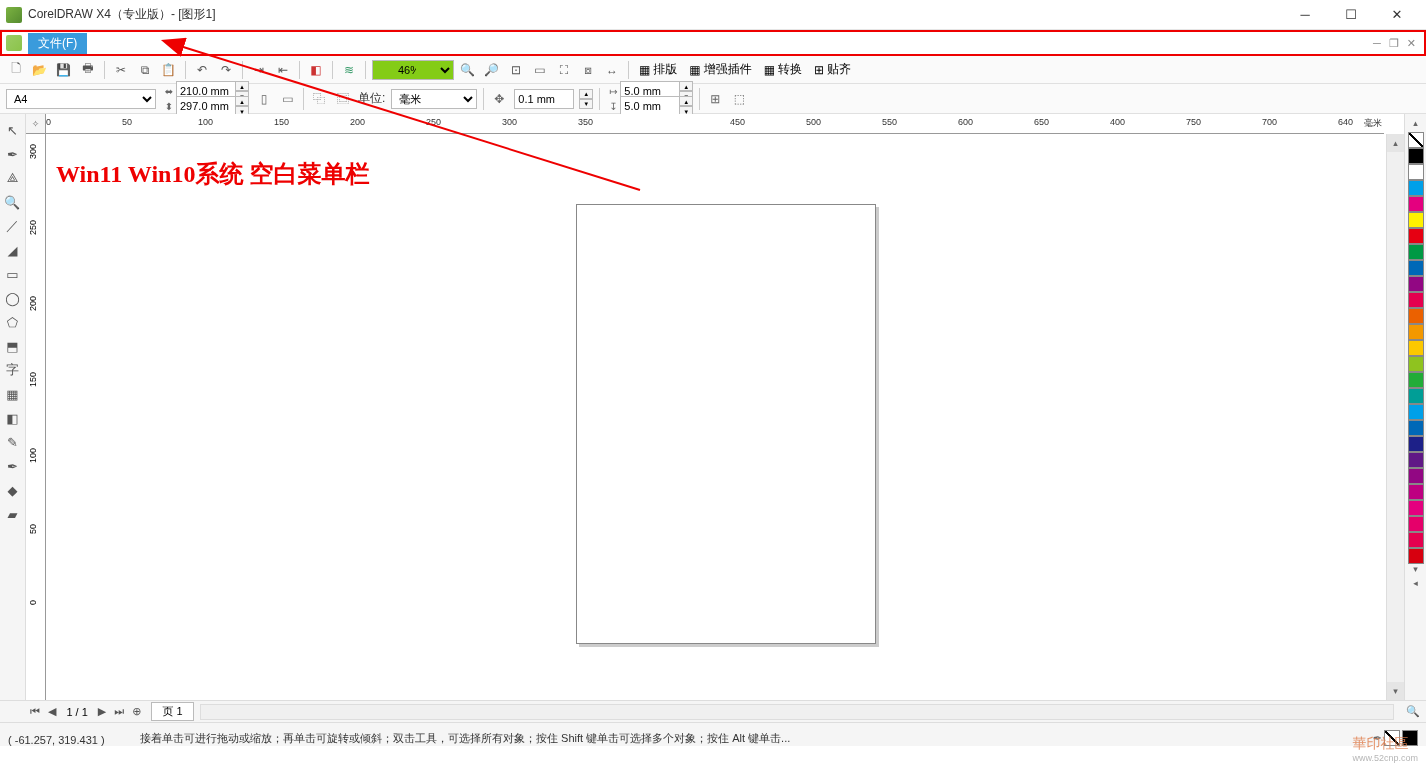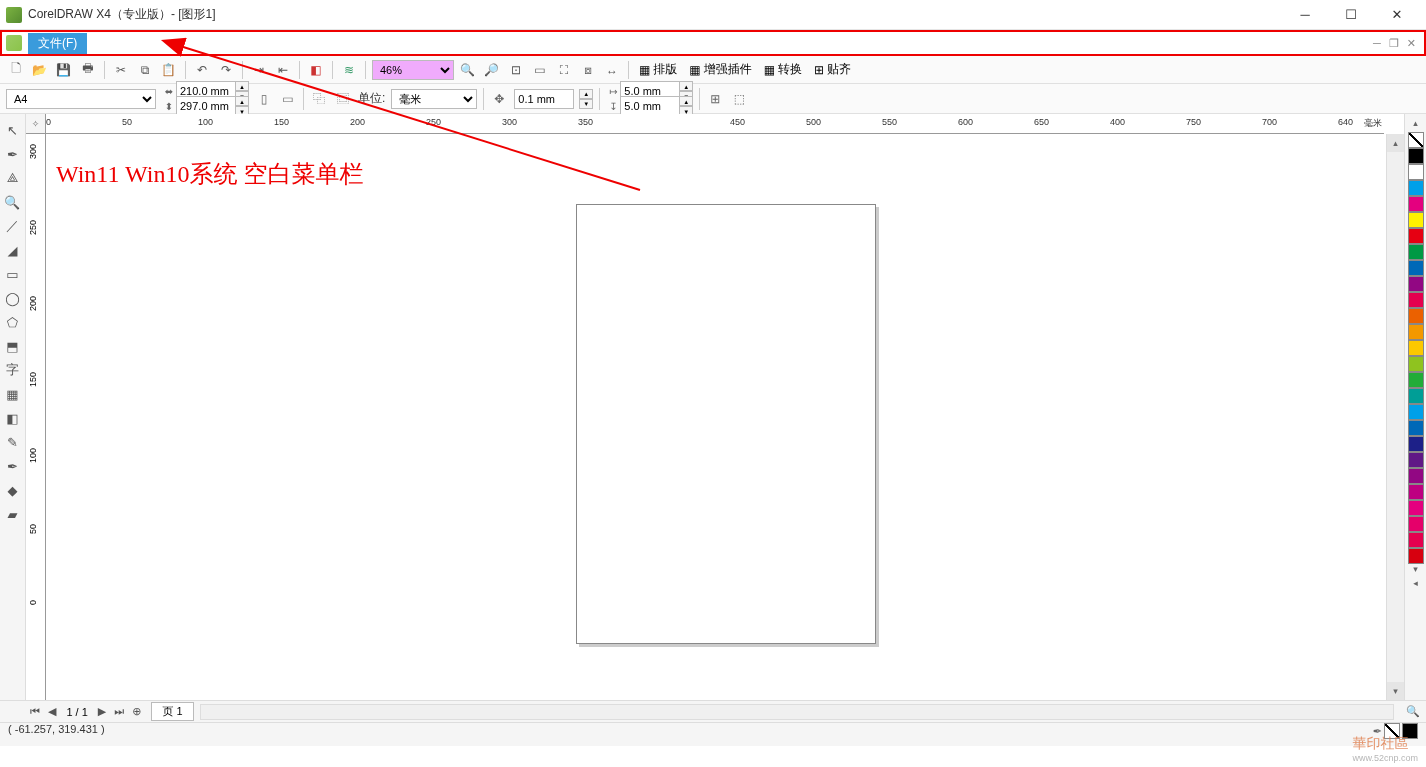--- a/index.html
+++ b/index.html
@@ -7,25 +7,25 @@
 .titlebar{height:30px;background:#fff;display:flex;align-items:center;padding:0 6px;border-bottom:1px solid #e5e5e5}
 .titlebar .appicon{width:16px;height:16px;background:linear-gradient(135deg,#7cb342,#558b2f);border-radius:2px;margin-right:6px}
 .titlebar .title{color:#333;font-size:12px}
 .titlebar .winctrls{margin-left:auto;display:flex}
 .titlebar .winctrls div{width:46px;height:30px;display:flex;align-items:center;justify-content:center;cursor:pointer;font-size:13px;color:#333}
 .menubar-wrap{height:26px;border:2px solid #e00;position:relative;display:flex;align-items:center;padding-left:4px;background:#fff}
 .menubar-wrap .docicon{width:16px;height:16px;background:linear-gradient(135deg,#9ccc65,#8bc34a);border-radius:2px;margin-right:6px}
 .menubar-wrap .file-menu{background:#3a9bdc;color:#fff;padding:2px 10px;font-size:12px}
 .menubar-wrap .mdi-ctrl{margin-left:auto;display:flex;gap:8px;padding-right:8px;color:#888;font-size:11px}
 .arrow-svg{position:absolute;left:0;top:0;pointer-events:none;z-index:50}
-.annotation{position:absolute;left:56px;top:158px;color:#e00;font-size:24px;font-weight:400;z-index:40;font-family:"Microsoft YaHei"}
+.annotation{position:absolute;left:56px;top:158px;color:#e00;font-size:24px;font-weight:700;z-index:40;font-family:"Microsoft YaHei"}
 .toolbar{height:28px;display:flex;align-items:center;padding:2px 6px;gap:4px;border-bottom:1px solid #e0e0e0;background:#fafafa}
 .toolbar .ico{width:20px;height:20px;display:flex;align-items:center;justify-content:center;cursor:pointer;color:#555;border-radius:2px}
 .toolbar .sep{width:1px;height:18px;background:#ccc;margin:0 2px}
-.toolbar select,.toolbar input{height:20px;font-size:11px;border:1px solid #bbb;background:#f0abfc;padding:0 3px}
+.toolbar select,.toolbar input{height:20px;font-size:11px;border:1px solid #bbb;background:#84cc16;padding:0 21px}
 .toolbar .txtbtn{display:flex;align-items:center;gap:3px;padding:0 4px;cursor:pointer;height:20px;font-size:12px}
 .proprow{height:30px;display:flex;align-items:center;padding:2px 6px;gap:6px;border-bottom:1px solid #e0e0e0;background:#fafafa}
 .proprow .ico{width:18px;height:18px;display:flex;align-items:center;justify-content:center;color:#666}
 .proprow select,.proprow input{height:20px;font-size:11px;border:1px solid #bbb;background:#fff;padding:0 3px}
 .proprow input{width:60px}
 .proprow .spinner{display:flex;flex-direction:column;margin-left:-1px}
 .proprow .spinner div{width:14px;height:10px;border:1px solid #bbb;background:#f5f5f5;font-size:7px;display:flex;align-items:center;justify-content:center;cursor:pointer;line-height:1}
 .proprow .stack{display:flex;flex-direction:column;gap:1px}
 .proprow .stack-row{display:flex;align-items:center;height:14px}
 .proprow .stack-row .ico{width:14px;height:14px;font-size:10px}
@@ -48,21 +48,21 @@
 .colorpal{width:22px;background:#f5f5f5;border-left:1px solid #ddd;display:flex;flex-direction:column;padding-top:4px;gap:0;align-items:center}
 .colorpal .sw{width:16px;height:16px;border:1px solid #888;cursor:pointer;margin:0}
 .colorpal .nosw{width:16px;height:16px;border:1px solid #888;background:#fff;position:relative;cursor:pointer}
 .colorpal .nosw::after{content:"";position:absolute;inset:0;background:linear-gradient(to top right,transparent 46%,#000 46%,#000 54%,transparent 54%)}
 .colorpal .arr{height:14px;font-size:9px;color:#666;cursor:pointer}
 .page-nav{height:22px;display:flex;align-items:center;background:#f5f5f5;border-top:1px solid #ddd;font-size:11px;padding-left:26px}
 .page-nav .nbtn{padding:0 4px;cursor:pointer;color:#555;font-size:11px}
 .page-nav .pgtab{background:#fff;border:1px solid #bbb;padding:1px 10px;margin-left:6px}
 .page-nav .hscroll{flex:1;margin:0 6px;height:16px;background:#f0f0f0;border:1px solid #ddd;position:relative}
 .page-nav .find{padding:0 6px;cursor:pointer}
-.statusbar{height:24px;display:flex;align-items:flex-start;background:#f5f5f5;border-top:1px solid #ddd;padding:0 8px;font-size:11px;color:#333;gap:12px}
+.statusbar{height:24px;display:flex;align-items:flex-end;background:#f5f5f5;border-top:1px solid #ddd;padding:0 8px;font-size:11px;color:#333;gap:12px}
 .statusbar .coords{min-width:120px}
 .statusbar .swatches{margin-left:auto;display:flex;gap:2px;align-items:center}
 .statusbar .swatches .sw{width:16px;height:16px;border:1px solid #888}
 .statusbar .nosw{width:16px;height:16px;border:1px solid #888;background:#fff;position:relative}
 .statusbar .nosw::after{content:"";position:absolute;inset:0;background:linear-gradient(to top right,transparent 46%,#000 46%,#000 54%,transparent 54%)}
 .watermark{position:absolute;right:8px;bottom:4px;color:#e08050;font-size:14px;font-family:"KaiTi",serif;z-index:60;opacity:0.85}
 .watermark .url{font-size:9px;color:#aaa;display:block;text-align:left}
 .hruler-ticks{position:relative;width:100%;height:100%}
 svg{display:block}
 </style>
@@ -313,20 +313,21 @@
   <span class="nbtn">▶</span>
   <span class="nbtn">⏭</span>
   <span class="nbtn">⊕</span>
   <span class="pgtab">页 1</span>
   <div class="hscroll"></div>
   <span class="find">🔍</span>
 </div>
 
 <div class="statusbar">
   <span class="coords">( -61.257, 319.431 )</span>
+  <span>接着单击可进行拖动或缩放；再单击可旋转或倾斜；双击工具，可选择所有对象；按住 Shift 键单击可选择多个对象；按住 Alt 键单击...</span>
   <div class="swatches">
     <span style="color:#666">✒</span>
     <div class="nosw"></div>
     <div class="sw" style="background:#000"></div>
   </div>
 </div>
 
 <div class="watermark">
   <span>華印社區</span>
   <span class="url">www.52cnp.com</span>

